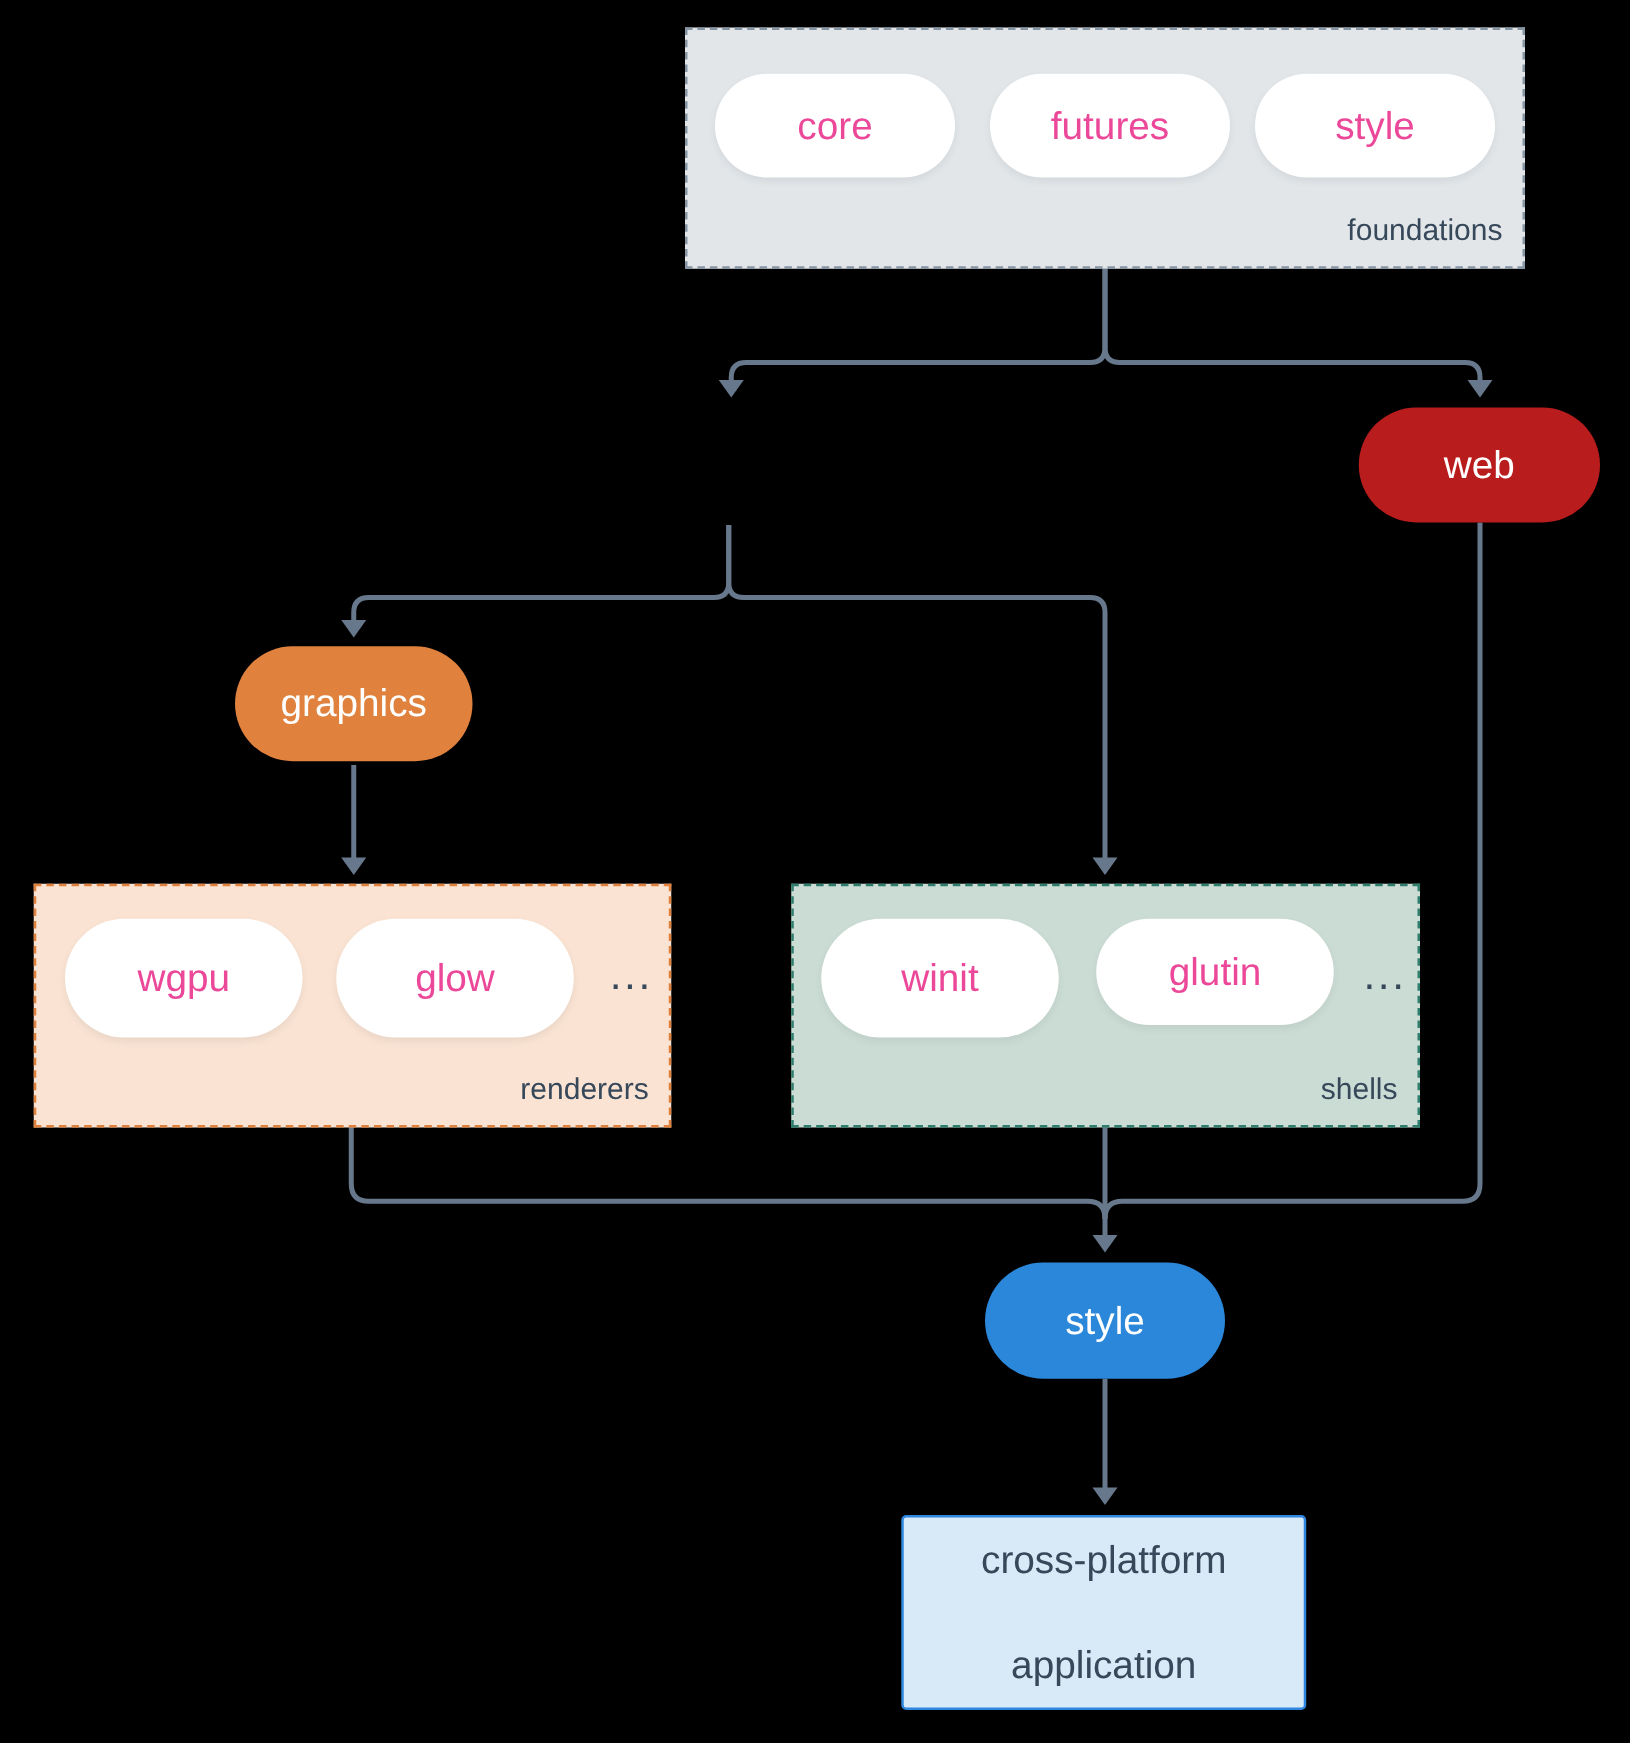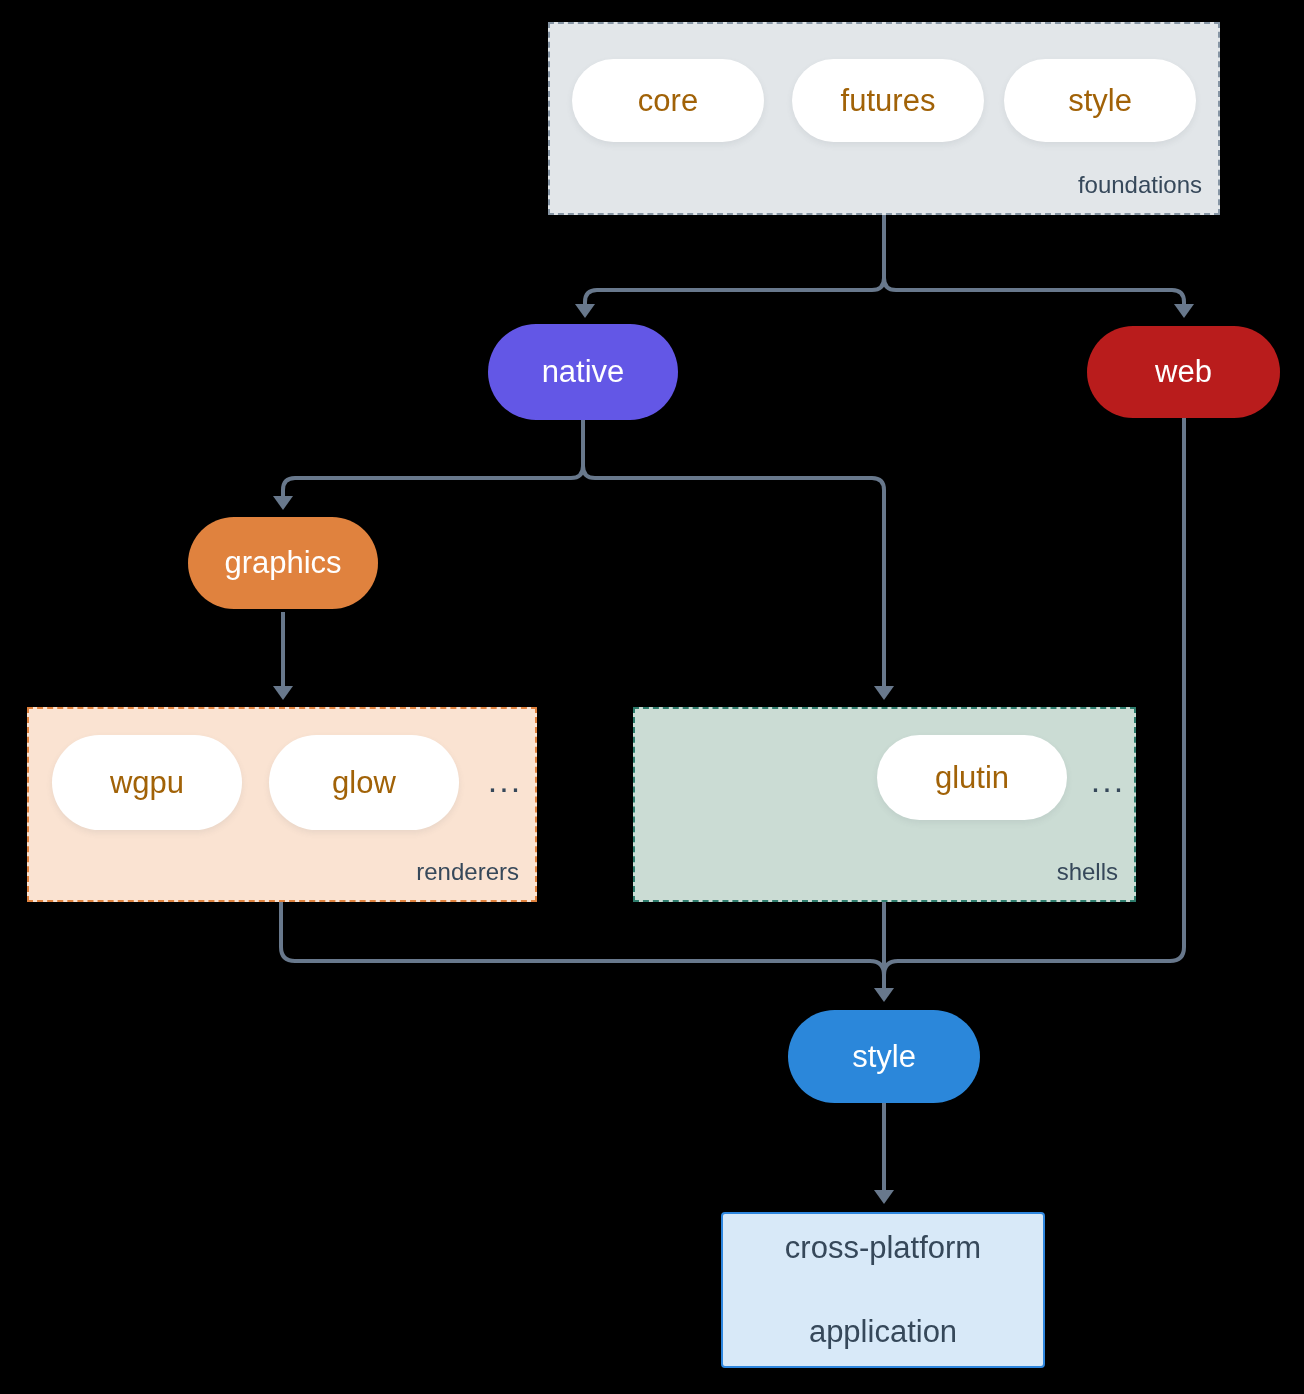--- a/index.html
+++ b/index.html
@@ -64,21 +64,21 @@
   .pill {
     position: absolute;
     display: flex;
     align-items: center;
     justify-content: center;
     font-size: 31px;
     z-index: 3;
   }
   .pill.white {
     background: #FFFFFF;
-    color: #a16207;
+    color: #ec4899;
     border-radius: 48px;
     box-shadow: 0 3px 6px rgba(90,100,110,0.10);
   }
   .node {
     position: absolute;
     display: flex;
     align-items: center;
     justify-content: center;
     font-size: 31px;
     color: #FFFFFF;
@@ -146,33 +146,33 @@
     <polygon points="874,1190 894,1190 884,1204"></polygon>
   </svg>
 
   <div class="group group-foundations">
     <div class="pill white" style="left:22px; top:35px; width:192px; height:83px;">core</div>
     <div class="pill white" style="left:242px; top:35px; width:192px; height:83px;">futures</div>
     <div class="pill white" style="left:454px; top:35px; width:192px; height:83px;">style</div>
     <div class="group-label">foundations</div>
   </div>
 
-  <div class="node node-native">native</div>
   <div class="node node-web">web</div>
 
   <div class="node node-graphics">graphics</div>
 
   <div class="group group-renderers">
     <div class="pill white" style="left:23px; top:26px; width:190px; height:95px;">wgpu</div>
     <div class="pill white" style="left:240px; top:26px; width:190px; height:95px;">glow</div>
     <div class="ellipsis" style="left:446px; top:52px; width:60px; text-align:center;">...</div>
     <div class="group-label">renderers</div>
   </div>
 
   <div class="group group-shells">
+    <div class="pill white" style="left:22px; top:26px; width:190px; height:95px;">winit</div>
     <div class="pill white" style="left:242px; top:26px; width:190px; height:85px;">glutin</div>
     <div class="ellipsis" style="left:443px; top:52px; width:60px; text-align:center;">...</div>
     <div class="group-label">shells</div>
   </div>
 
   <div class="node node-iced">style</div>
 
   <div class="app-box">
     <div>cross-platform</div>
     <div>application</div>

